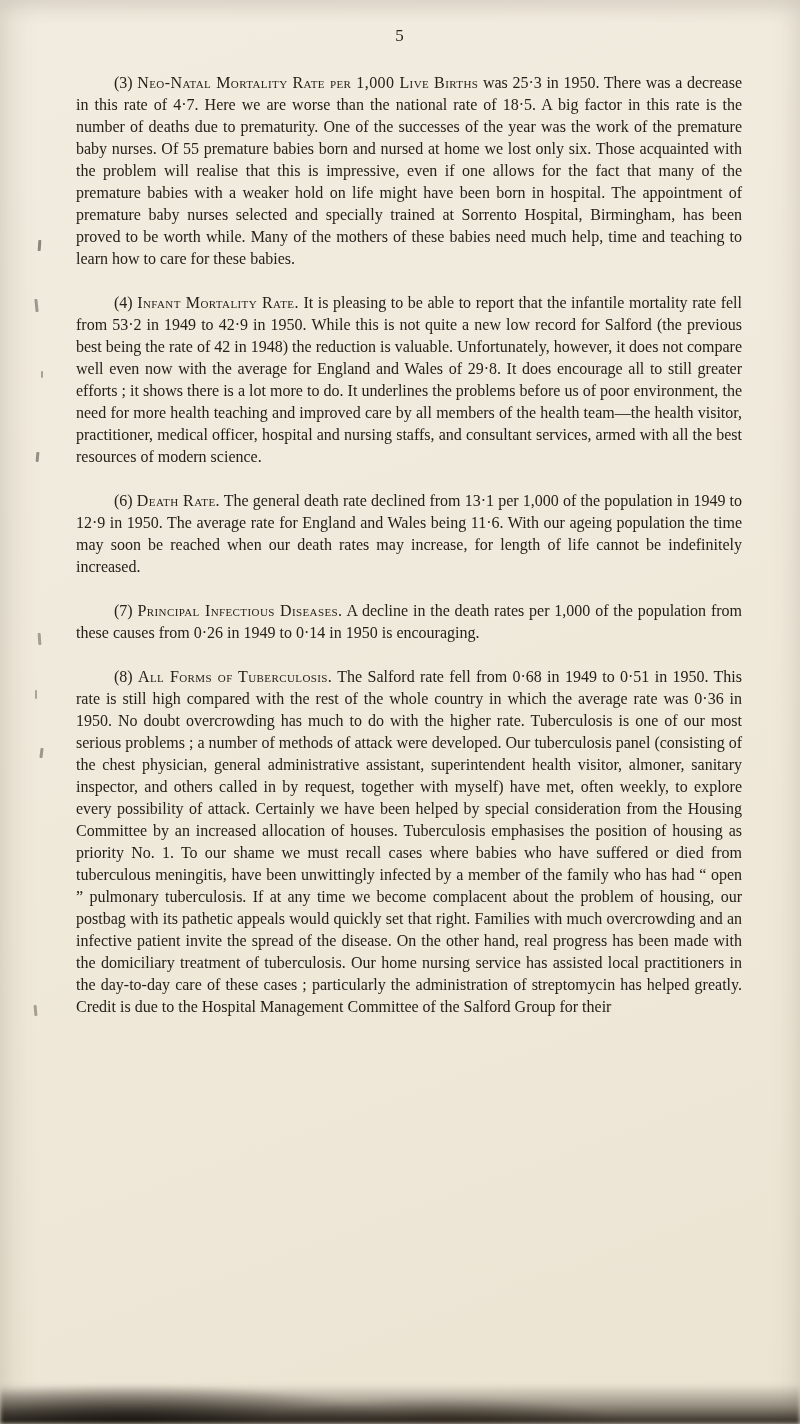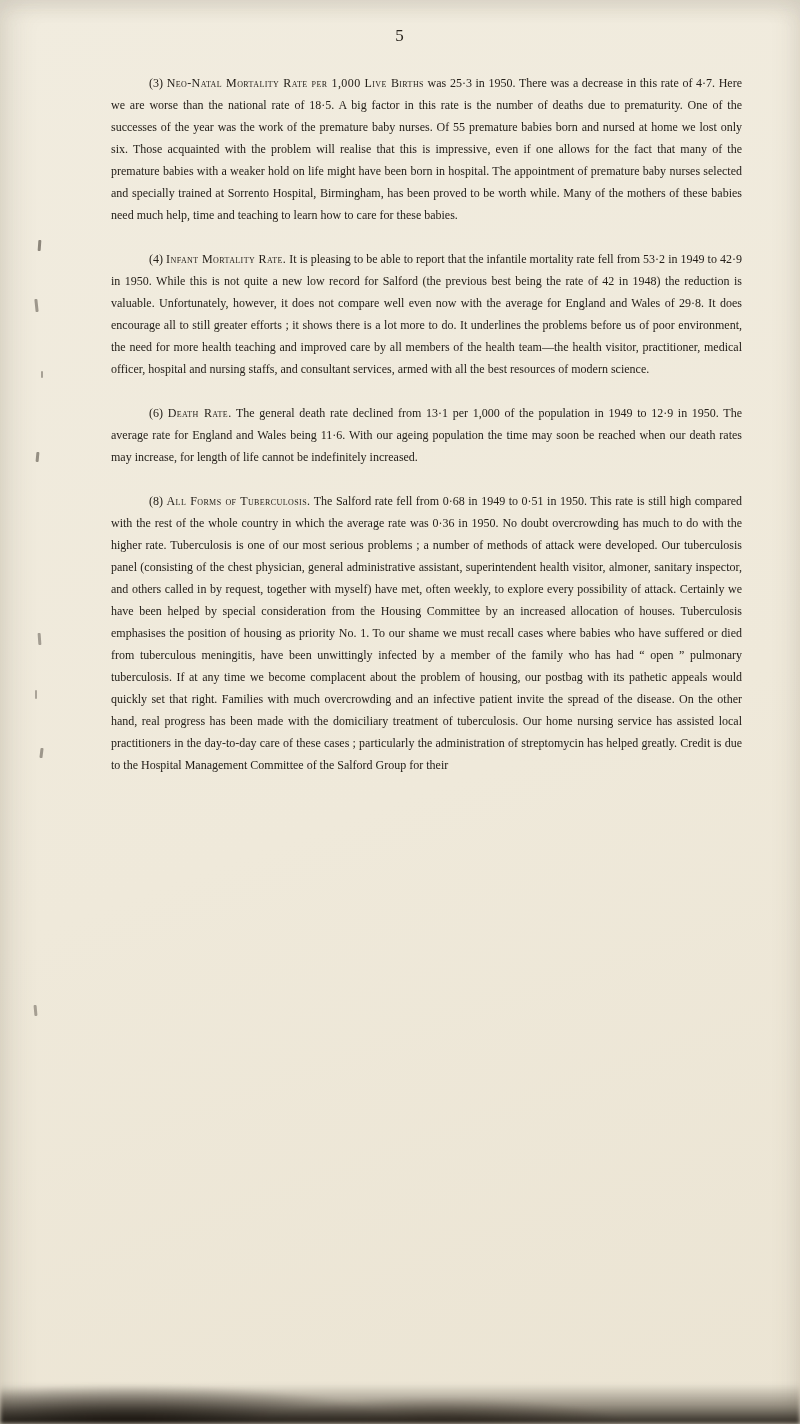--- a/index.html
+++ b/index.html
@@ -21,22 +21,22 @@
     color: #25201a;
   }
   .page-number {
     padding-top: 26px;
     text-align: center;
     font-size: 17px;
     letter-spacing: 1px;
     color: #2a251e;
   }
   .text-block {
-    margin: 26px 58px 0 111px;
-    font-size: 12px;
+    margin: 26px 58px 0 76px;
+    font-size: 16px;
     line-height: 22px;
     text-align: justify;
   }
   .para {
     margin: 0 0 22px 0;
     text-indent: 38px;
   }
   .para-num {
     color: #25201a;
   }
@@ -85,20 +85,23 @@
     </p>
 
     <p class="para">
       <span class="para-num">(4) </span><span class="para-heading">Infant Mortality Rate.</span><span class="para-text"> It is pleasing to be able to report that the infantile mortality rate fell from 53·2 in 1949 to 42·9 in 1950. While this is not quite a new low record for Salford (the previous best being the rate of 42 in 1948) the reduction is valuable. Unfortunately, however, it does not compare well even now with the average for England and Wales of 29·8. It does encourage all to still greater efforts ; it shows there is a lot more to do. It underlines the problems before us of poor environment, the need for more health teaching and improved care by all members of the health team—the health visitor, practitioner, medical officer, hospital and nursing staffs, and consultant services, armed with all the best resources of modern science.</span>
     </p>
 
     <p class="para">
       <span class="para-num">(6) </span><span class="para-heading">Death Rate.</span><span class="para-text"> The general death rate declined from 13·1 per 1,000 of the population in 1949 to 12·9 in 1950. The average rate for England and Wales being 11·6. With our ageing population the time may soon be reached when our death rates may increase, for length of life cannot be indefinitely increased.</span>
     </p>
 
+    <p class="para">
+      <span class="para-num">(7) </span><span class="para-heading">Principal Infectious Diseases.</span><span class="para-text"> A decline in the death rates per 1,000 of the population from these causes from 0·26 in 1949 to 0·14 in 1950 is encouraging.</span>
+    </p>
 
     <p class="para">
       <span class="para-num">(8) </span><span class="para-heading">All Forms of Tuberculosis.</span><span class="para-text"> The Salford rate fell from 0·68 in 1949 to 0·51 in 1950. This rate is still high compared with the rest of the whole country in which the average rate was 0·36 in 1950. No doubt overcrowding has much to do with the higher rate. Tuberculosis is one of our most serious problems ; a number of methods of attack were developed. Our tuberculosis panel (consisting of the chest physician, general administrative assistant, superintendent health visitor, almoner, sanitary inspector, and others called in by request, together with myself) have met, often weekly, to explore every possibility of attack. Certainly we have been helped by special consideration from the Housing Committee by an increased allocation of houses. Tuberculosis emphasises the position of housing as priority No. 1. To our shame we must recall cases where babies who have suffered or died from tuberculous meningitis, have been unwittingly infected by a member of the family who has had “ open ” pulmonary tuberculosis. If at any time we become complacent about the problem of housing, our postbag with its pathetic appeals would quickly set that right. Families with much overcrowding and an infective patient invite the spread of the disease. On the other hand, real progress has been made with the domiciliary treatment of tuberculosis. Our home nursing service has assisted local practitioners in the day-to-day care of these cases ; particularly the administration of streptomycin has helped greatly. Credit is due to the Hospital Management Committee of the Salford Group for their</span>
     </p>
 
   </div>
 
   <div class="artifact a1"></div>
   <div class="artifact a2"></div>
   <div class="artifact a3"></div>

